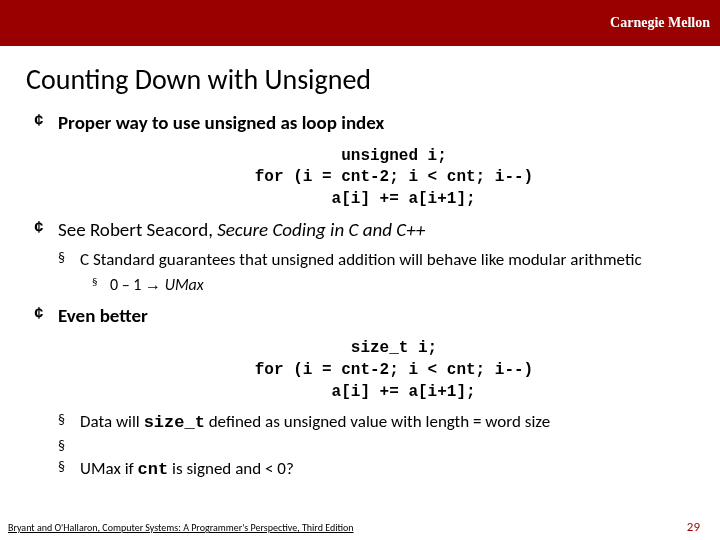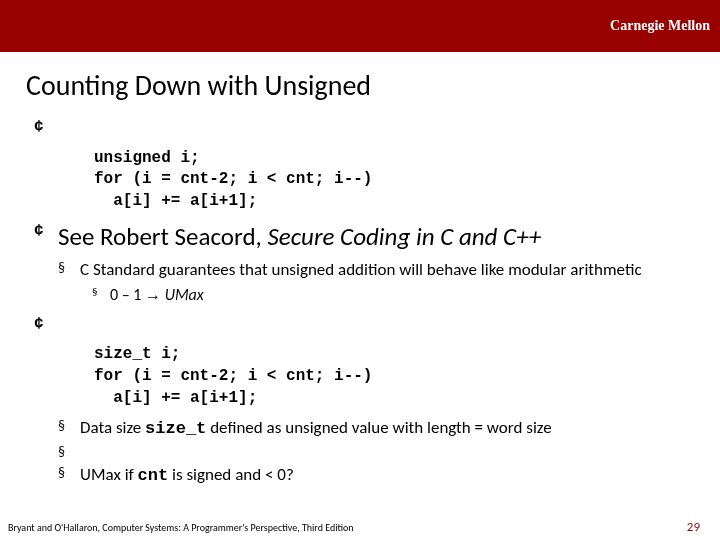--- a/index.html
+++ b/index.html
@@ -6,21 +6,21 @@
   body {
     width: 720px;
     height: 540px;
     background: #fff;
     font-family: Calibri, Arial, sans-serif;
     position: relative;
     overflow: hidden;
   }
   .topbar {
     background: #990000;
-    height: 52px;
+    height: 46px;
     width: 100%;
     display: flex;
     align-items: center;
     justify-content: flex-end;
     padding-right: 10px;
   }
   .brand {
     color: #fff;
     font-weight: bold;
     font-size: 14px;
@@ -48,32 +48,33 @@
     width: 24px;
     flex-shrink: 0;
     line-height: 1.3;
   }
   .text1 {
     font-size: 19px;
     font-weight: bold;
     line-height: 1.3;
   }
   .text1-normal {
-    font-size: 25px;
+    font-size: 19px;
     font-weight: normal;
     line-height: 1.3;
   }
   .italic { font-style: italic; }
   .codeblock {
     font-family: "Courier New", monospace;
     font-size: 16px;
     font-weight: bold;
     white-space: pre;
     line-height: 1.35;
     padding: 4px 0 8px 60px;
+    text-align: center;
   }
   .row2 {
     display: flex;
     align-items: flex-start;
     padding-left: 24px;
     margin-bottom: 2px;
   }
   .bullet2 {
     font-size: 14px;
     width: 22px;
@@ -103,20 +104,21 @@
     text-align: center;
   }
   .arrow { font-family: Arial, sans-serif; }
   .mono { font-family: "Courier New", monospace; font-weight: bold; margin-top: 37px; }
   .footer {
     position: absolute;
     bottom: 6px;
     left: 8px;
     font-size: 10px;
     color: #000;
+    text-decoration: underline;
   }
   .pagenum {
     position: absolute;
     bottom: 6px;
     right: 20px;
     font-size: 13px;
     color: #990000;
     font-weight: normal;
   }
   .sp6 { height: 6px; }
@@ -127,20 +129,21 @@
 <div class="topbar">
   <span class="brand">Carnegie Mellon</span>
 </div>
 
 <div class="title">Counting Down with Unsigned</div>
 
 <div class="content">
 
   <div class="row1">
     <span class="bullet1">¢</span>
+    <span class="text1">Proper way to use unsigned as loop index</span>
   </div>
 
   <div class="codeblock">unsigned i;
 for (i = cnt-2; i &lt; cnt; i--)
   a[i] += a[i+1];</div>
 
   <div class="row1">
     <span class="bullet1">¢</span>
     <span class="text1-normal">
       <span>See Robert Seacord, </span><span class="italic">Secure Coding in C and C++</span>
@@ -156,30 +159,31 @@
     <span class="bullet3">§</span>
     <span class="text3">
       <span>0 – 1 </span><span class="arrow">→</span><span class="italic"> UMax</span>
     </span>
   </div>
 
   <div class="sp6"></div>
 
   <div class="row1">
     <span class="bullet1">¢</span>
+    <span class="text1">Even better</span>
   </div>
 
   <div class="codeblock">size_t i;
 for (i = cnt-2; i &lt; cnt; i--)
   a[i] += a[i+1];</div>
 
   <div class="row2">
     <span class="bullet2">§</span>
     <span class="text2">
-      <span>Data size </span><span class="mono">size_t</span><span> defined as unsigned value with length = word size</span>
+      <span>Data will </span><span class="mono">size_t</span><span> defined as unsigned value with length = word size</span>
     </span>
   </div>
 
   <div class="row2">
     <span class="bullet2">§</span>
   </div>
 
   <div class="row2">
     <span class="bullet2">§</span>
     <span class="text2">

